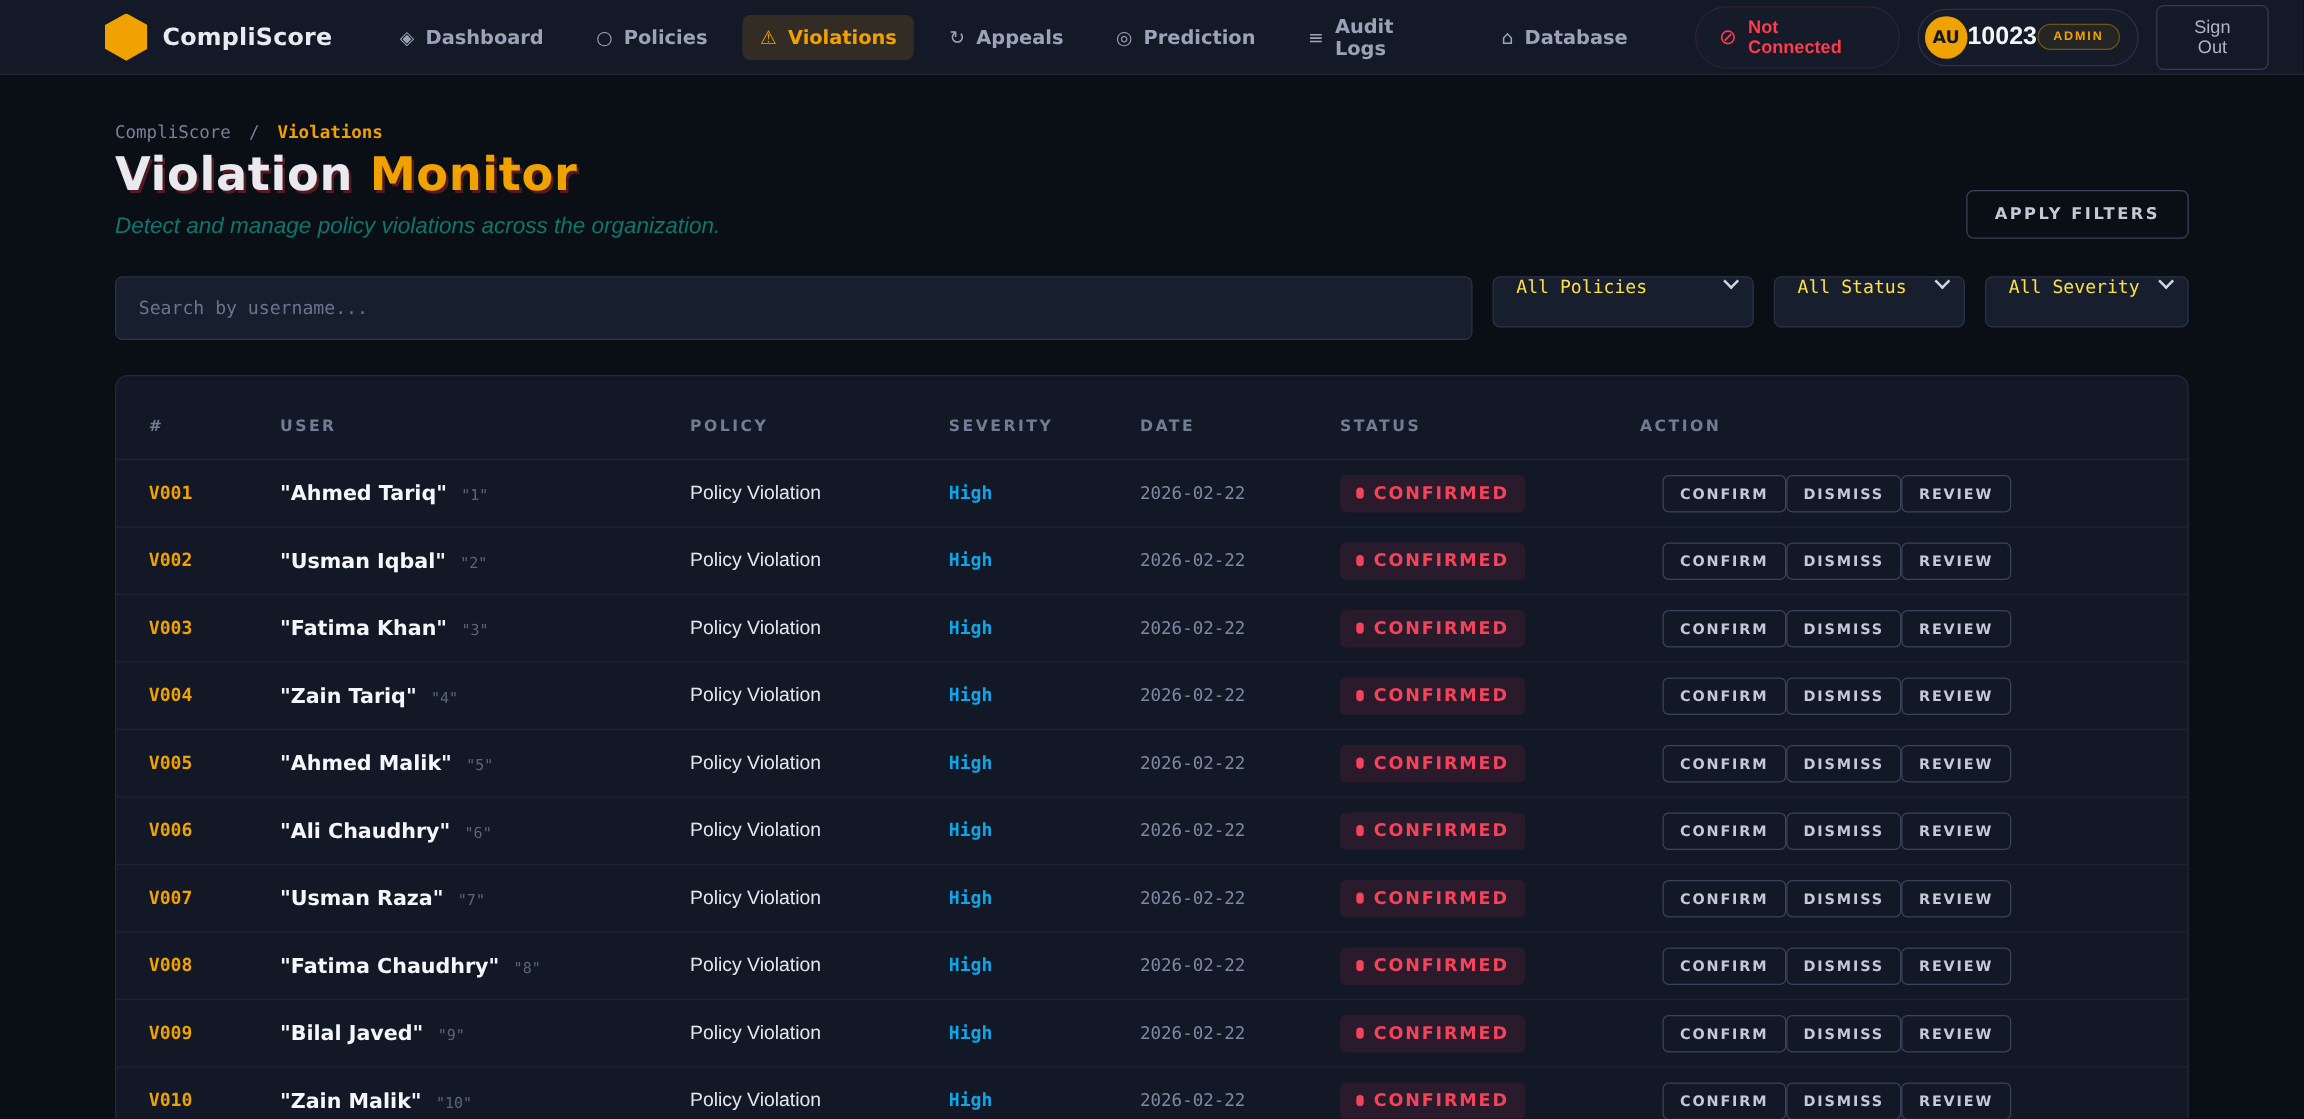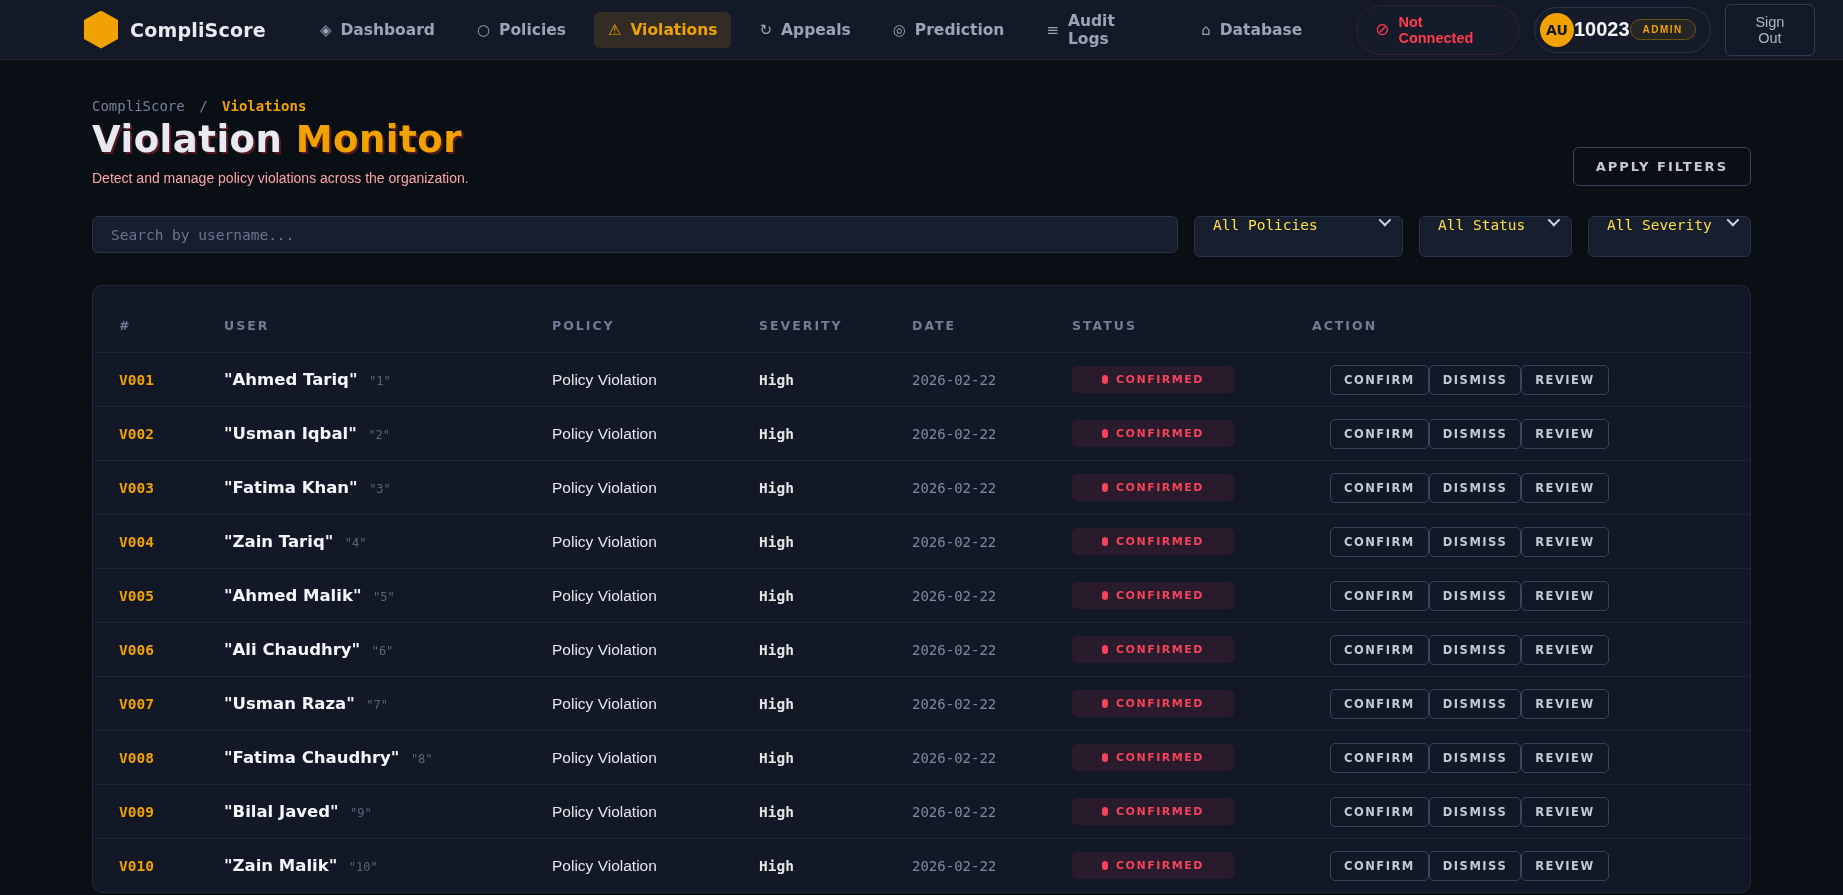--- a/index.html
+++ b/index.html
@@ -59,32 +59,32 @@
   .page-head { display:flex; align-items:flex-end; justify-content:space-between; margin-top:38px; }
   .crumbs { font-family:"DejaVu Sans Mono", monospace; font-size:14px; color:#77819a; }
   .crumbs .cur { color:#f0a202; font-weight:bold; margin-left:6px; }
   .crumbs .sep { margin-left:6px; }
   .page-title {
     font-family:"DejaVu Sans", sans-serif; font-weight:bold; font-size:37px;
     margin-top:4px; letter-spacing:.5px;
     text-shadow:2px 2px 0 rgba(255,60,60,.30);
   }
   .page-title .accent { color:#f0a202; }
-  .page-sub { color:#fca5a5; font-size:14px; margin-top:9px; }
+  .page-sub { color:#0f766e; font-size:18px; margin-top:9px;font-style:italic; }
   .apply-btn {
     background:transparent; border:1px solid #39435c; color:#c3c9d6;
     font-family:"DejaVu Sans", sans-serif; font-weight:bold;
     font-size:13px; letter-spacing:2px; padding:11px 22px; border-radius:6px; cursor:pointer;
   }
 
   
   .filterbar { display:flex; gap:16px; margin-top:30px; }
   .search-input {
     flex:1; background:#171e2e; border:1px solid #2a3347; border-radius:6px;
-    height:37px; padding:0 18px; color:#dfe3ec; font-size:14.5px;
+    height:51px; padding:0 18px; color:#dfe3ec; font-size:14.5px;
     font-family:"DejaVu Sans Mono", monospace; outline:none;
   }
   .search-input::placeholder { color:#6b7590; }
   .select {
     background:#171e2e; border:1px solid #2a3347; border-radius:6px; height:41px;
     display:flex; align-items:flex-start; justify-content:space-between;
     padding:0 14px 0 18px; cursor:pointer;
     font-family:"DejaVu Sans Mono", monospace; font-size:14.5px; color:#fde047;
   }
   .sel-policies { width:209px; } .sel-status { width:153px; } .sel-severity { width:163px; }
@@ -104,26 +104,26 @@
   .thead { height:66px; padding-top:12px; }
   .thead .th {
     color:#717c95; font-size:12.5px; font-weight:bold; letter-spacing:2px;
     font-family:"DejaVu Sans", sans-serif;
   }
   .tbody .trow { height:54px; border-top:1px solid #1d2534; }
   .vid { color:#f0a202; font-family:"DejaVu Sans Mono", monospace; font-weight:bold; font-size:14.5px; }
   .uname { font-family:"DejaVu Sans", sans-serif; font-weight:bold; font-size:16.5px; color:#f4f6fa; }
   .usuffix { font-family:"DejaVu Sans Mono", monospace; font-size:12px; color:#5b6579; margin-left:7px; }
   .policy { font-size:15.5px; color:#e4e7ee; }
-  .sev { font-family:"DejaVu Sans Mono", monospace; font-weight:bold; font-size:14.5px; color:#e5e5e5; }
+  .sev { font-family:"DejaVu Sans Mono", monospace; font-weight:bold; font-size:14.5px; color:#0ea5e9; }
   .date { font-family:"DejaVu Sans Mono", monospace; font-size:14px; color:#7d88a3; }
   .status-badge {
     display:inline-flex; align-items:center; gap:8px;
     background:rgba(244,63,94,.10); color:#f4435a; border-radius:5px;
-    padding:7px 30px; font-size:11px; font-weight:bold; letter-spacing:1.5px;
+    padding:7px 13px; font-size:14px; font-weight:bold; letter-spacing:1.5px;
     font-family:"DejaVu Sans", sans-serif;
   }
   .status-badge .dot { width:6px; height:9px; border-radius:4px; background:#f4435a; }
   .actions { display:flex; gap:0;margin-left:18px; }
   .act-btn {
     background:transparent; border:1px solid #39435c; color:#c3c9d6; border-radius:5px;
     padding:7px 13px; font-size:11.5px; font-weight:bold; letter-spacing:1.5px; cursor:pointer;
     font-family:"DejaVu Sans", sans-serif;
   }
 </style>

